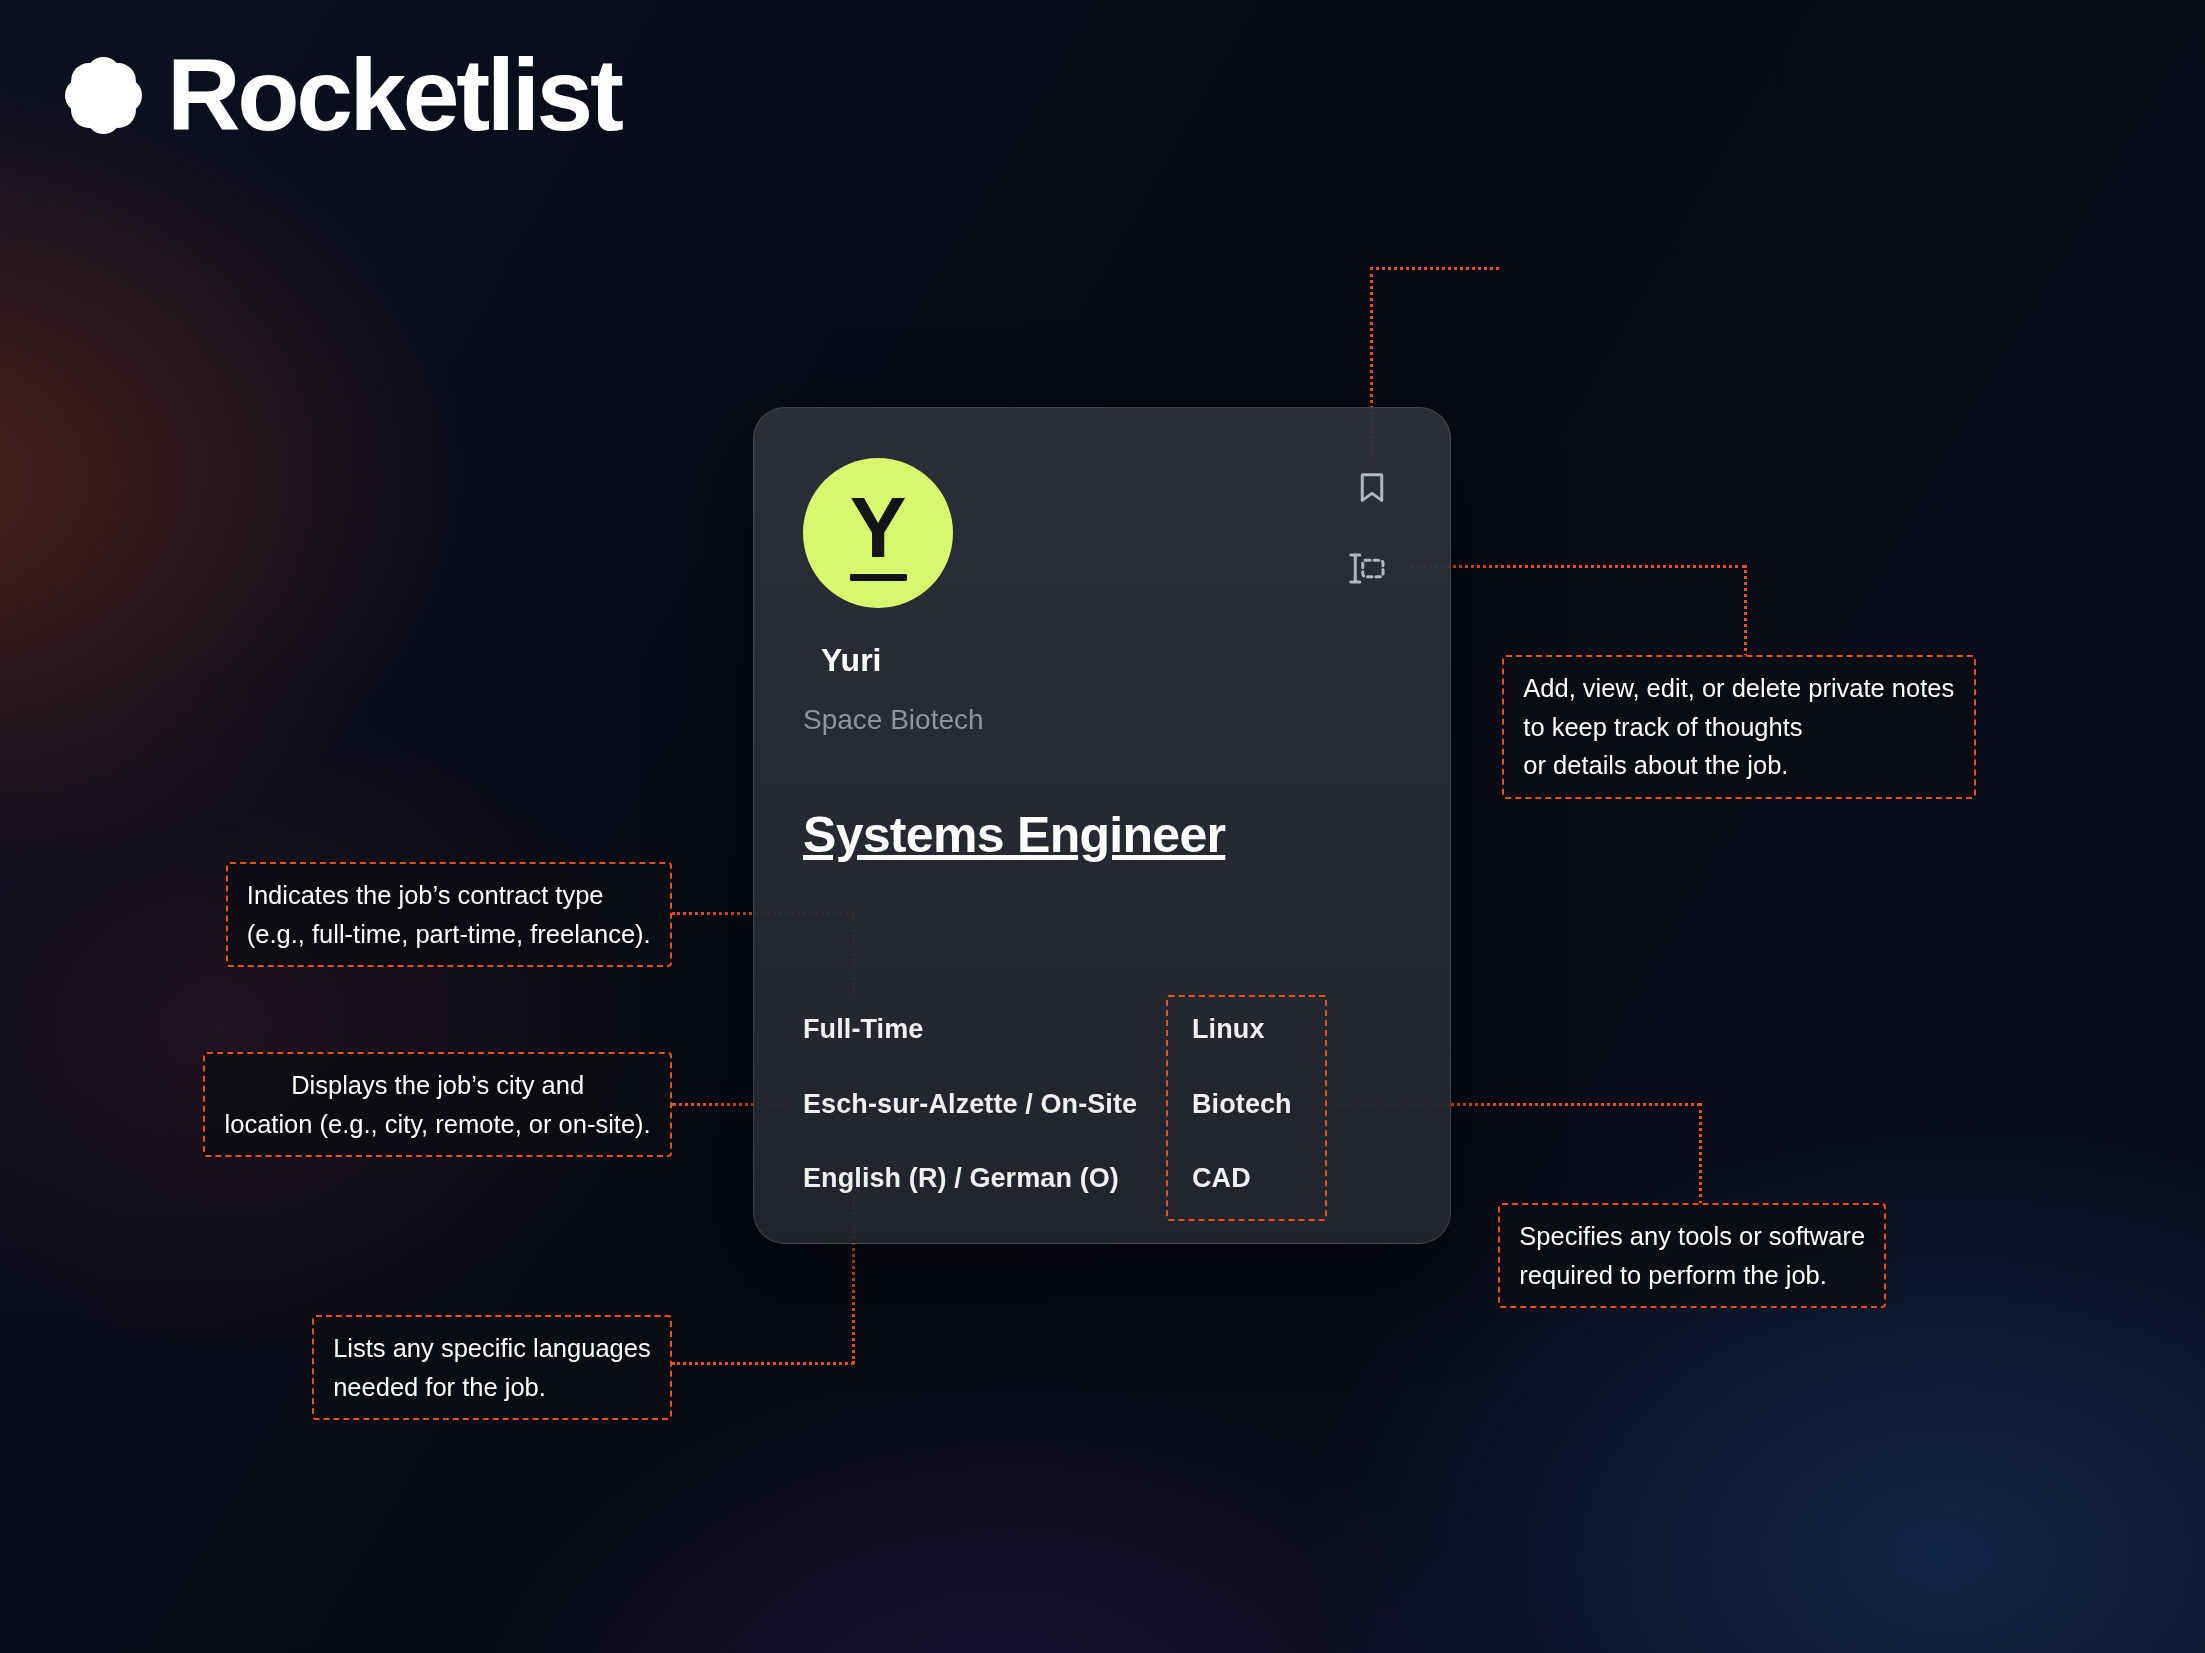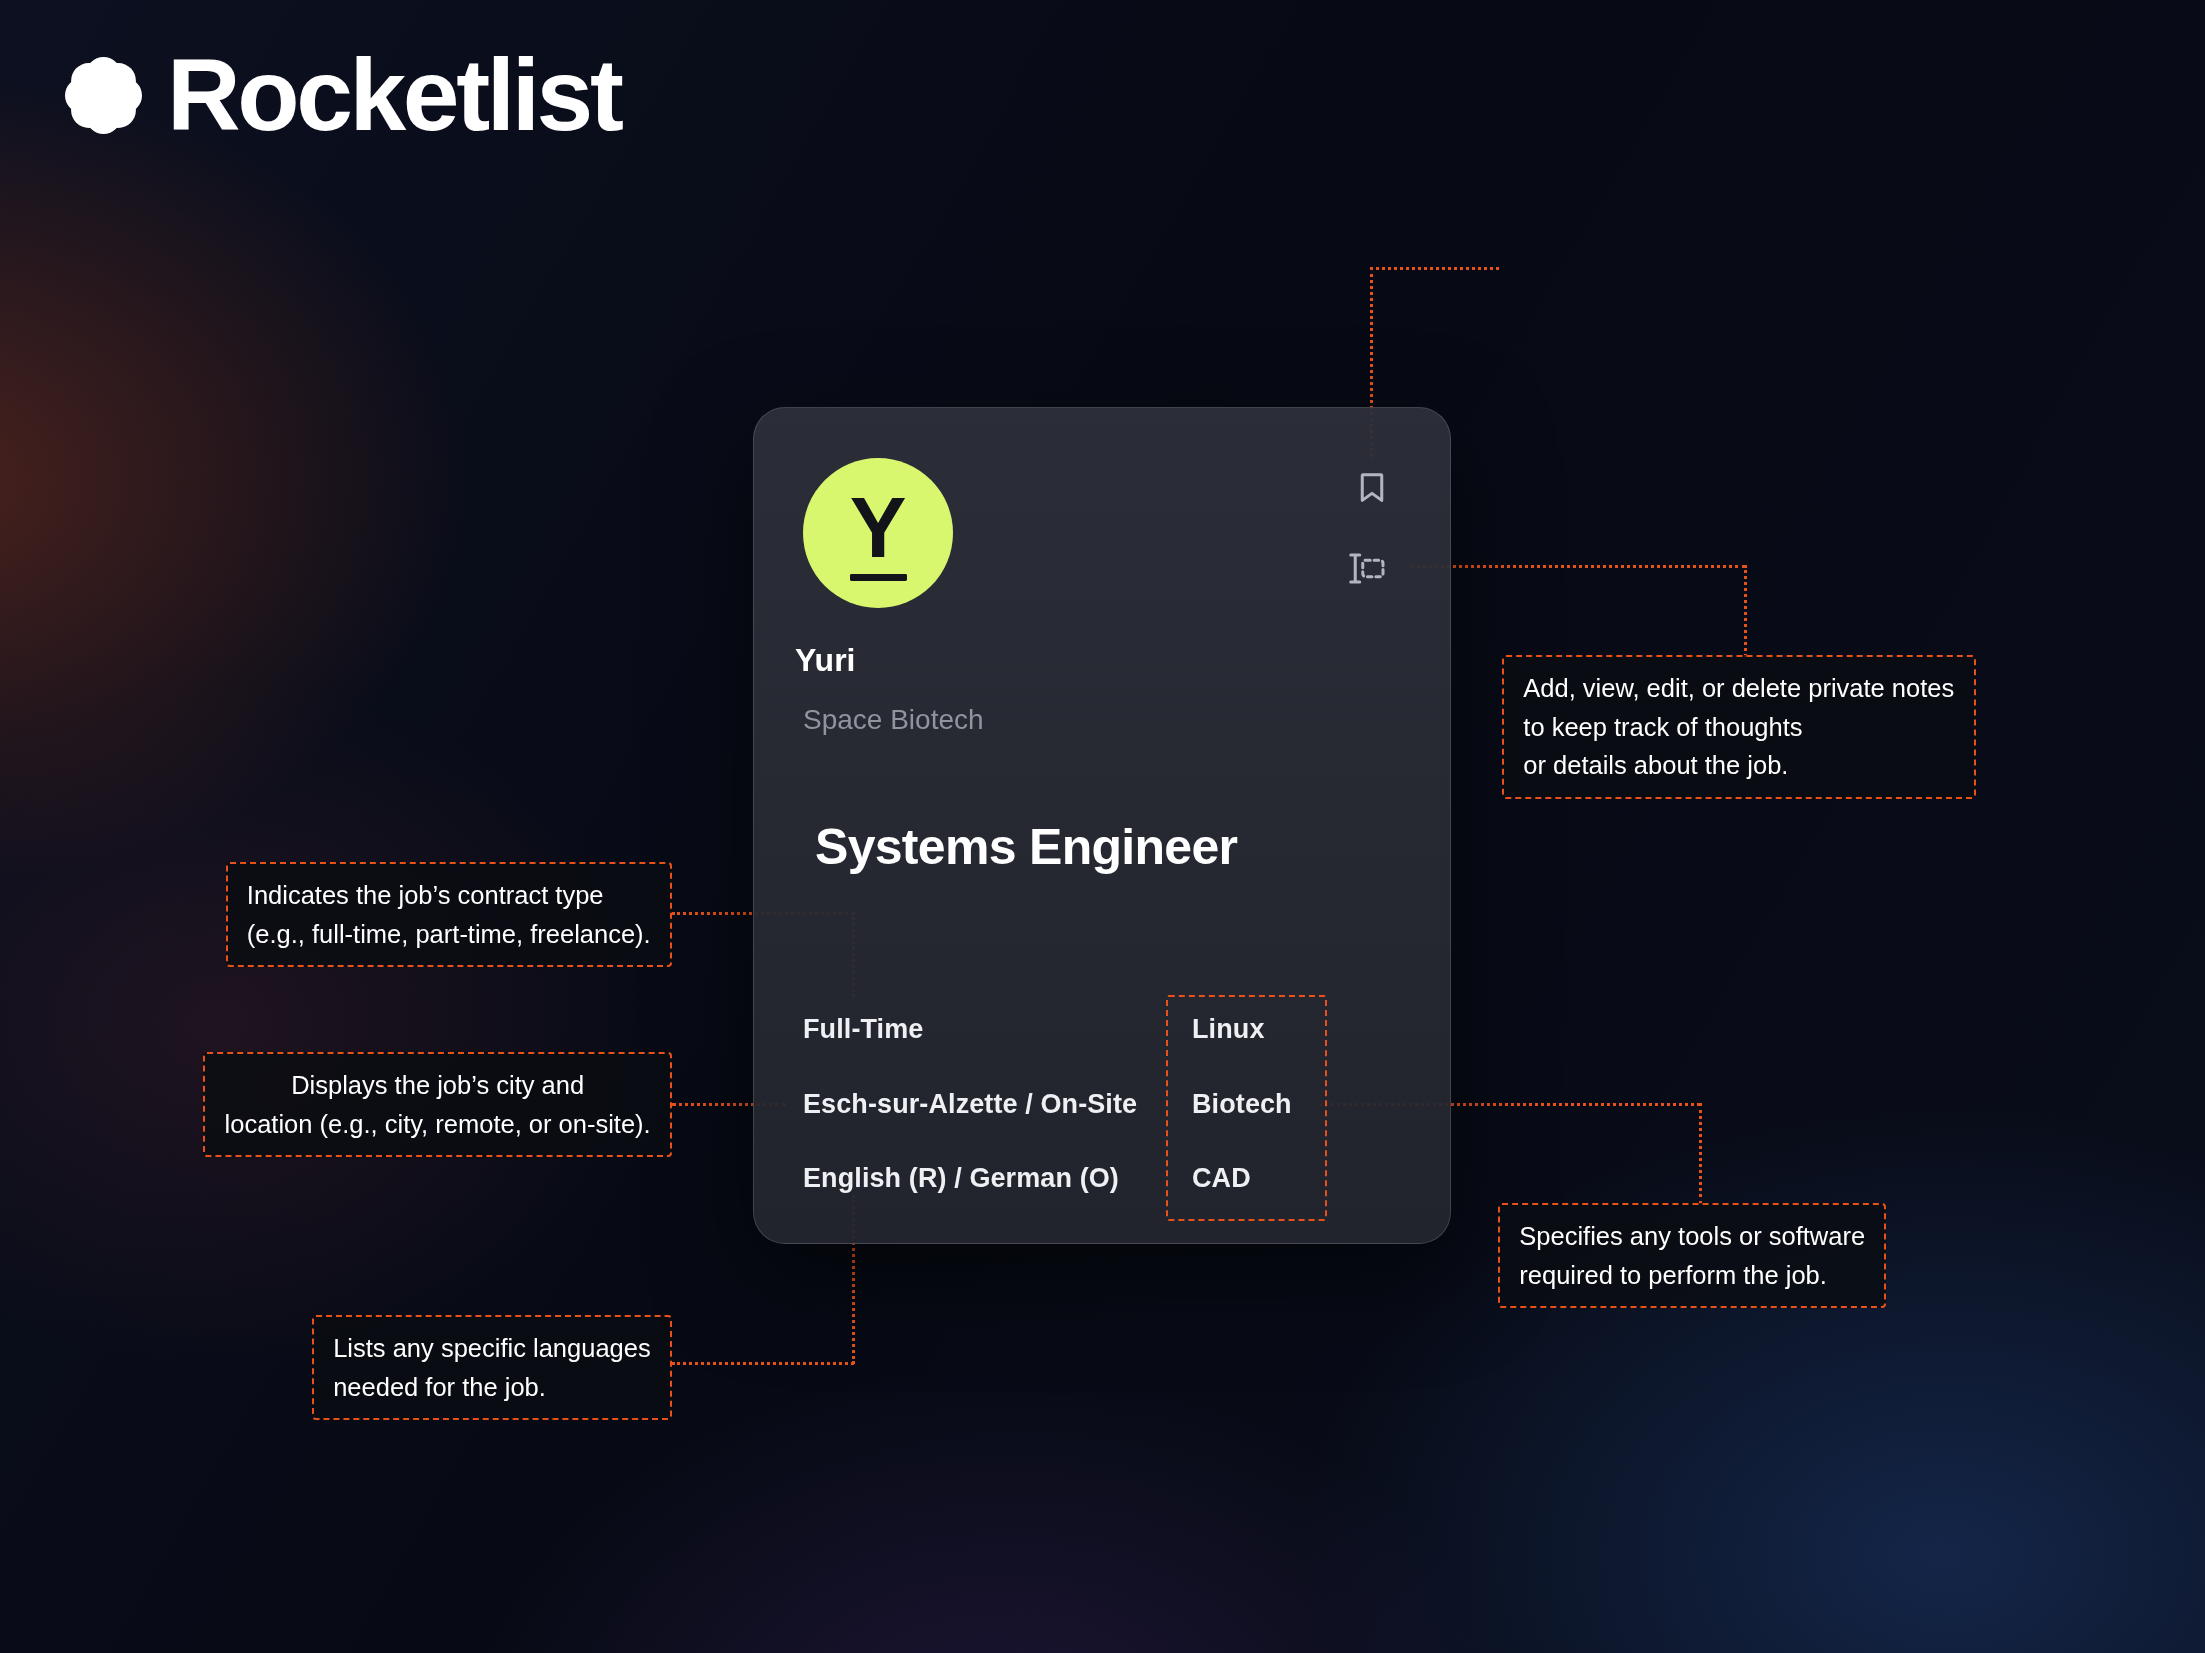--- a/index.html
+++ b/index.html
@@ -83,40 +83,41 @@
     cursor: pointer;
     display: flex;
     align-items: center;
     justify-content: center;
   }
   .btn-bookmark { left: 589px; top: 50px; }
   .btn-notes   { left: 583px; top: 131px; }
 
   .candidate-name {
     position: absolute;
-    left: 41px; top: 234px;
+    left: 67px; top: 234px;
     color: #ffffff;
     font-size: 32px;
     font-weight: 700;
   }
   .company-name {
     position: absolute;
     left: 49px; top: 296px;
     color: #8f949d;
     font-size: 28px;
     font-weight: 500;
   }
   .job-title {
     position: absolute;
     left: 49px; top: 398px;
-    margin: 12px;
+    margin: 0;
     color: #ffffff;
     font-size: 50px;
     font-weight: 700;
     letter-spacing: -0.7px;
+    text-decoration: underline;
   }
   .detail {
     position: absolute;
     color: #eef0f3;
     font-size: 27px;
     font-weight: 600;
     letter-spacing: 0.1px;
   }
   .d-contract  { left: 49px;  top: 606px; }
   .d-location  { left: 49px;  top: 681px; }

